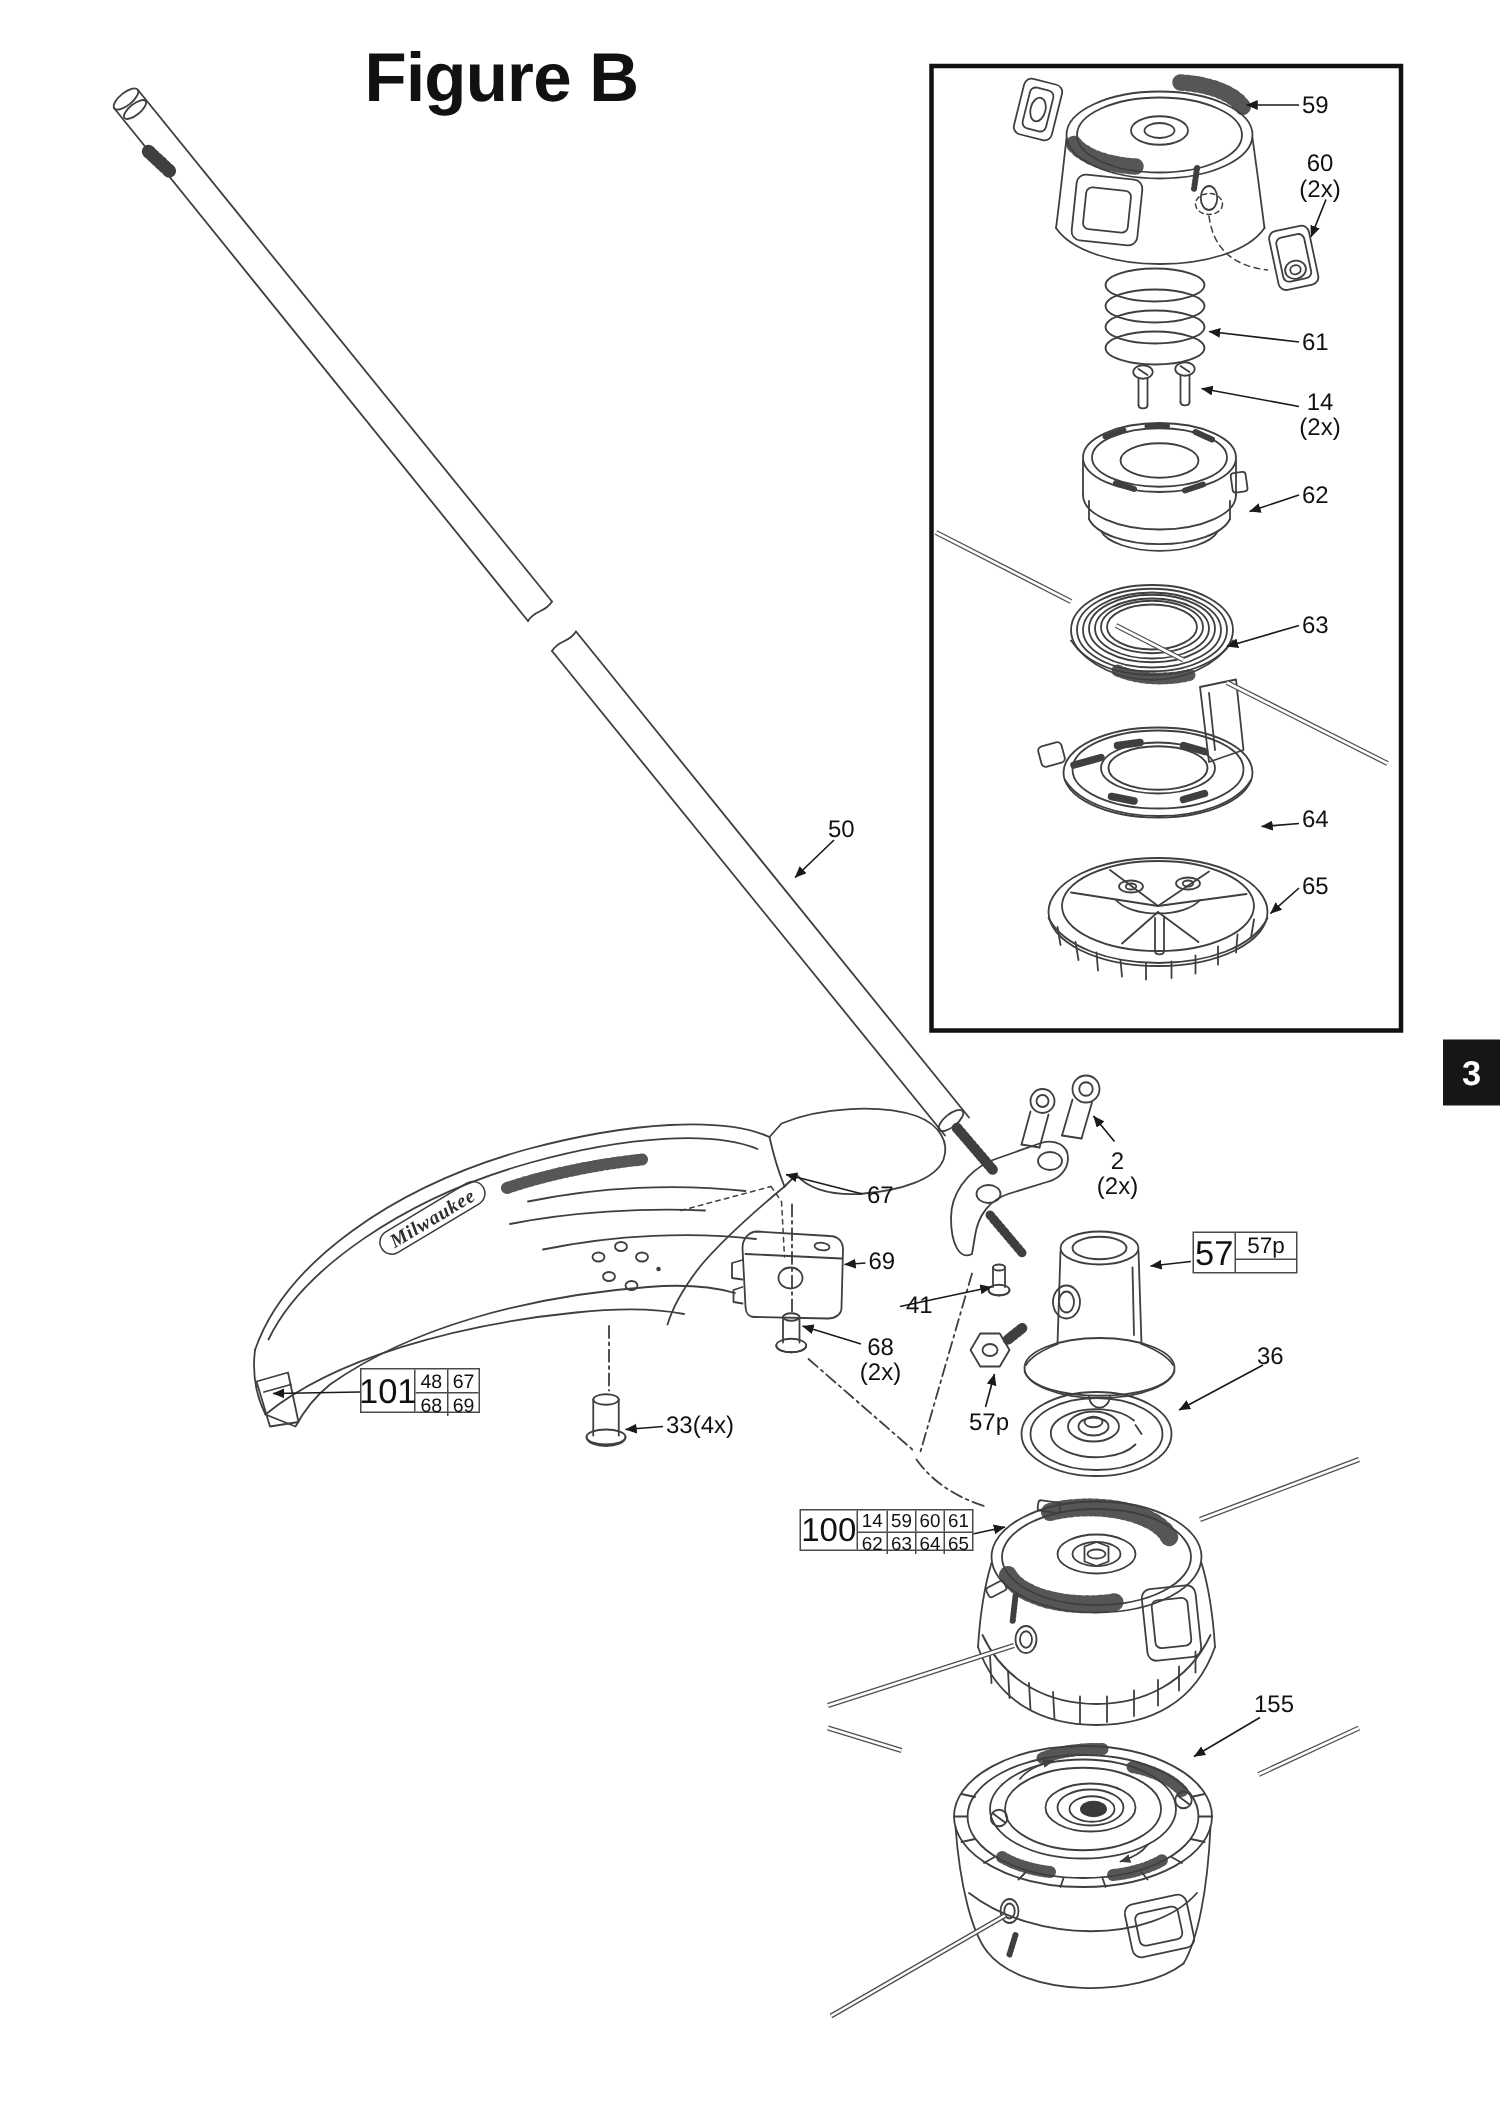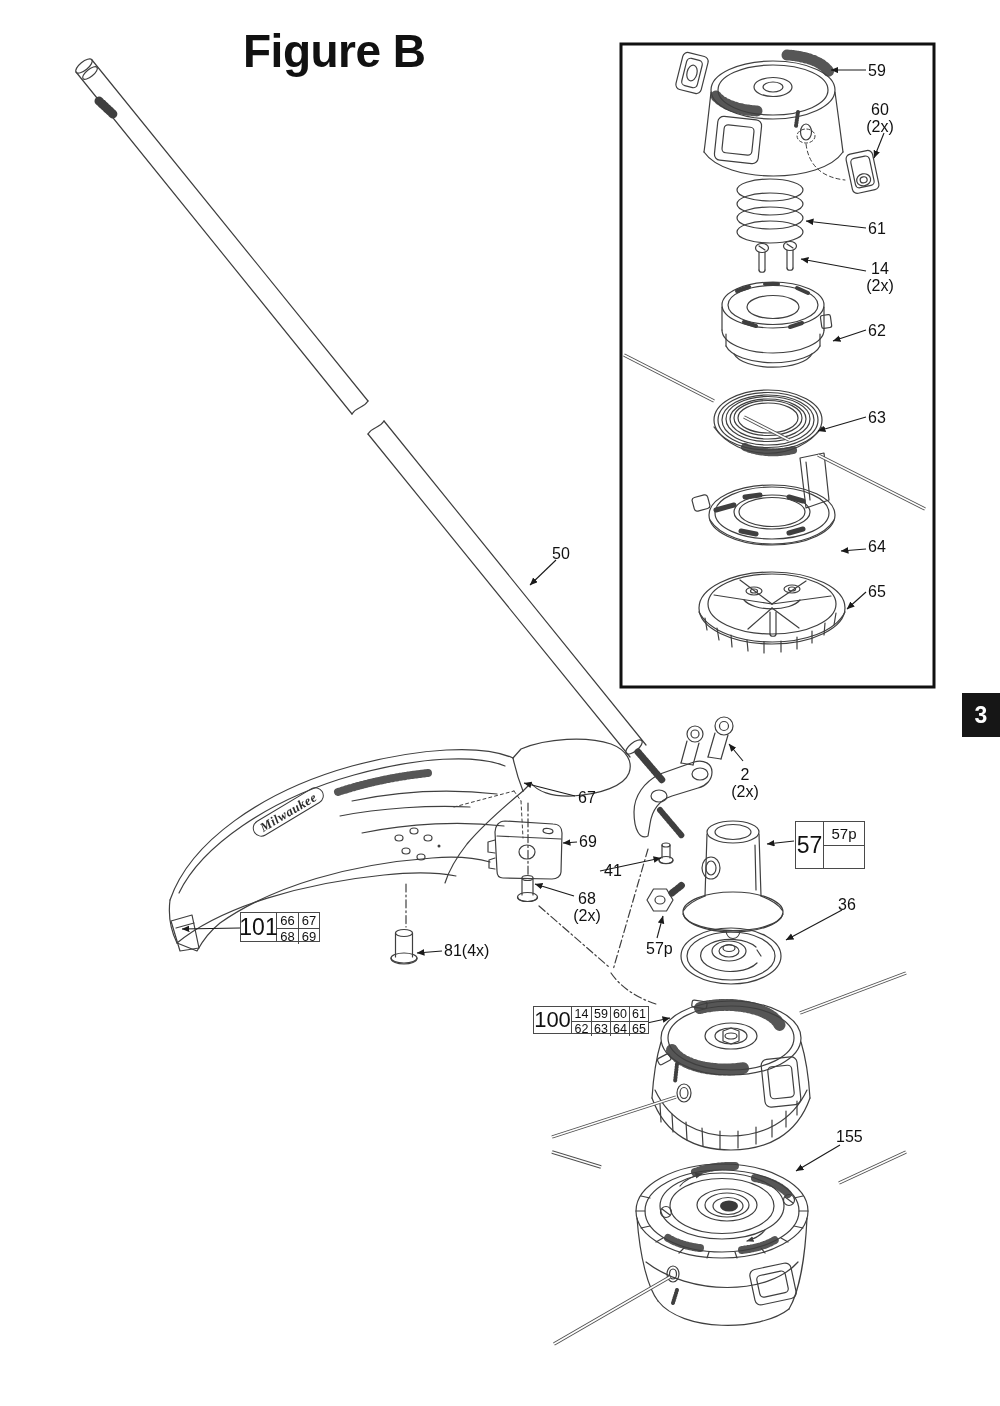--- a/index.html
+++ b/index.html
@@ -463,42 +463,42 @@
 <div class="callout" style="left:868px;top:538px">64</div>
 <div class="callout" style="left:868px;top:583px">65</div>
 
 <div class="callout" style="left:578px;top:789px">67</div>
 <div class="callout" style="left:579px;top:833px">69</div>
 <div class="callout" style="left:604px;top:862px">41</div>
 <div class="callout center" style="left:566px;top:890px;width:42px">
   <div>68</div>
   <div>(2x)</div>
 </div>
-<div class="callout" style="left:444px;top:942px">81(4x)</div>
+<div class="callout" style="left:444px;top:942px">33(4x)</div>
 
 <div class="callout center" style="left:724px;top:766px;width:42px">
   <div>2</div>
   <div>(2x)</div>
 </div>
 <div class="callout" style="left:646px;top:940px">57p</div>
 <div class="callout" style="left:838px;top:896px">36</div>
 <div class="callout" style="left:836px;top:1128px">155</div>
 
-<div class="ptable" style="left:795px;top:821px;height:48px">
+<div class="ptable" style="left:795px;top:821px;height:28px">
   <div class="main" style="width:28px;font-size:23px">57</div>
   <div class="vcol" style="width:40px">
     <span style="font-size:15px">57p</span>
     <span style="font-size:15px"></span>
   </div>
 </div>
 
 <div class="ptable" style="left:240px;top:912px;height:30px">
   <div class="main" style="width:36px;font-size:23px">101</div>
   <div class="grid col2" style="grid-template-columns:repeat(2,21px);grid-auto-rows:1fr;font-size:13px">
-    <span>66</span>
+    <span>48</span>
     <span>67</span>
     <span>68</span>
     <span>69</span>
   </div>
 </div>
 
 <div class="ptable" style="left:533px;top:1006px;height:28px">
   <div class="main" style="width:38px;font-size:22px">100</div>
   <div class="grid col4" style="grid-template-columns:repeat(4,19px);grid-auto-rows:1fr;font-size:12.5px">
     <span>14</span>

